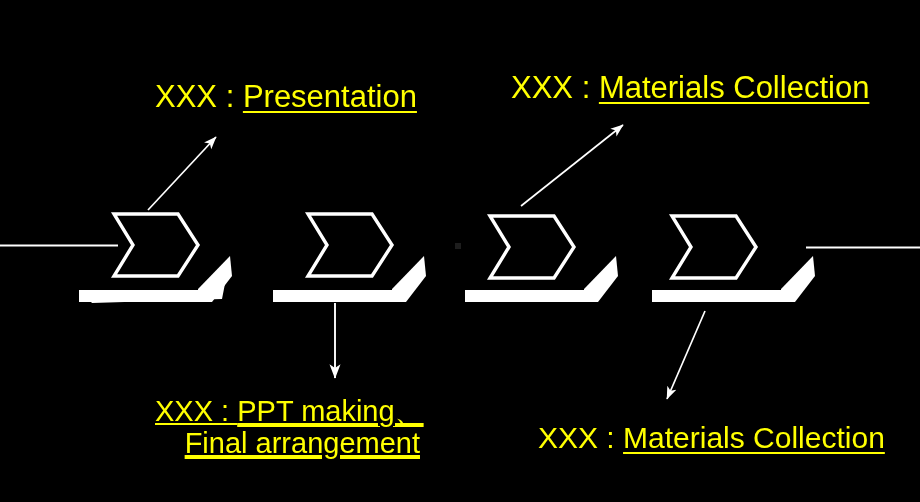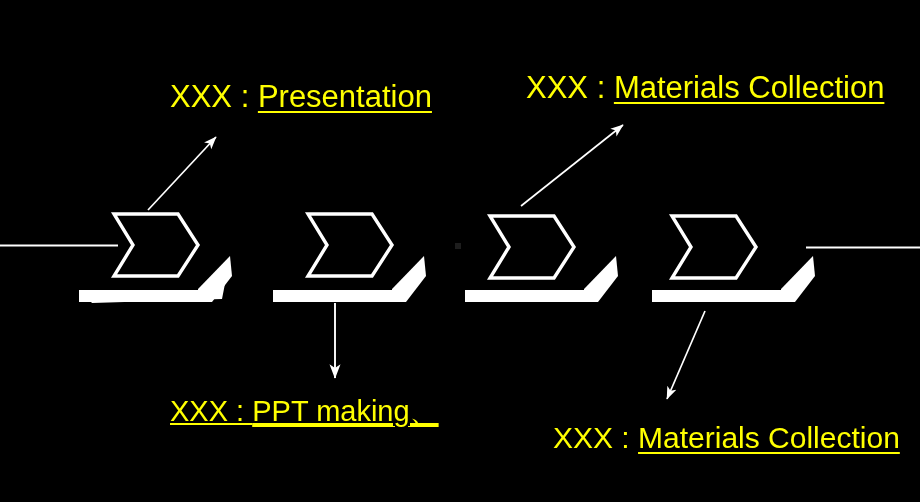--- a/index.html
+++ b/index.html
@@ -25,21 +25,20 @@
     height: 502px;
   }
   .callout {
     position: absolute;
     color: #FFFF00;
     white-space: nowrap;
     line-height: 1.12;
   }
   .callout .plain {
     text-decoration: none;
-    margin-left: 15px;
   }
   .callout .uline {
     text-decoration: underline;
     text-underline-offset: 4px;
     text-decoration-thickness: 2px;
     text-align: center;
   }
   #lbl-presentation {
     left: 155px;
     top: 80px;
@@ -128,20 +127,20 @@
 
   <div class="callout" id="lbl-presentation">
     <span class="plain">XXX :  </span><span class="uline">Presentation</span>
   </div>
 
   <div class="callout" id="lbl-materials-top">
     <span class="plain">XXX :  </span><span class="uline">Materials Collection</span>
   </div>
 
   <div class="callout" id="lbl-ppt">
-    <span class="plain">XXX : </span><span class="uline">PPT making、</span>
+    <span class="plain">XXX : </span><span class="uline">PPT making、</span><span class="uline line2">Final  arrangement</span>
   </div>
 
   <div class="callout" id="lbl-materials-bottom">
     <span class="plain">XXX : </span><span class="uline">Materials Collection</span>
   </div>
 
 </div>
 
 </body></html>

